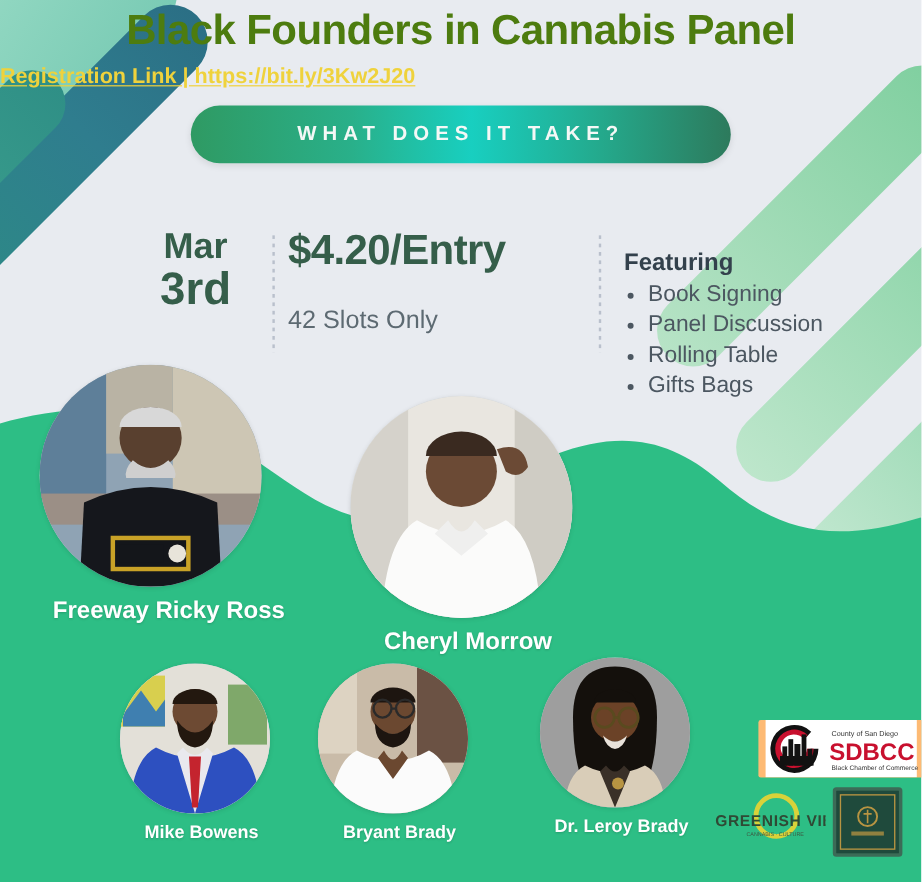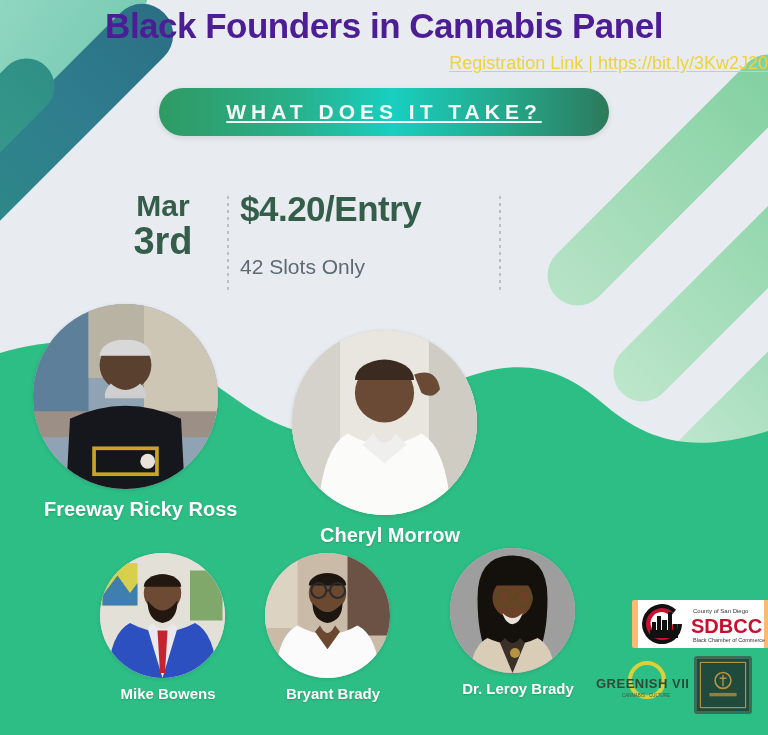--- a/index.html
+++ b/index.html
@@ -58,46 +58,44 @@
     position:absolute;left:0;right:0;bottom:0;height:430px;
   }
   .wave svg{display:block;width:100%;height:100%;}
 
   
   .title{
     position:absolute;left:0;right:0;top:6px;
     text-align:center;
     font-size:35px;font-weight:bold;
     letter-spacing:-0.5px;
-    color:#4c1d95;
+    color:#4d7c0f;
     line-height:1.15;
   }
   .reglink{
     position:absolute;left:0;right:0;top:53px;
-    text-align:right;
-    font-size:18px;font-weight:normal;
+    text-align:left;
+    font-size:18px;font-weight:bold;
     color:#EFD23C;
     text-decoration:underline;
     text-underline-offset:2px;
-    padding-left:40px;
   }
   .pill{
     position:absolute;left:50%;top:88px;
     transform:translateX(-50%);
     width:450px;height:48px;
     border-radius:999px;
     background:linear-gradient(90deg,#2f9a63 0%,#29b08a 30%,#18cfc0 52%,#24a98c 76%,#2d7a5c 100%);
     display:flex;align-items:center;justify-content:center;
     box-shadow:0 2px 6px rgba(0,0,0,.10);
   }
   .pill span{
     color:#F4F8F6;
-    font-size:21px;font-weight:bold;
+    font-size:17px;font-weight:bold;
     letter-spacing:5px;
-    text-decoration:underline;
   }
 
   
   .info{
     position:absolute;left:0;right:0;top:190px;height:125px;
   }
   .divider{
     position:absolute;top:6px;width:2px;height:98px;
     background-image:linear-gradient(#b9c0cc 42%,rgba(255,255,255,0) 0%);
     background-size:2px 7px;
@@ -215,20 +213,29 @@
     <div class="col-date">
       <div class="mon">Mar</div>
       <div class="day">3rd</div>
     </div>
 
     <div class="col-price">
       <div class="amount">$4.20/Entry</div>
       <div class="slots">42 Slots Only</div>
     </div>
 
+    <div class="col-feat">
+      <div class="feat-title">Featuring</div>
+      <ul>
+        <li>Book Signing</li>
+        <li>Panel Discussion</li>
+        <li>Rolling Table</li>
+        <li>Gifts Bags</li>
+      </ul>
+    </div>
   </div>
 
   <div class="speaker row1 sp-1">
     <div class="avatar">
       <svg viewBox="0 0 100 100" aria-hidden="true">
         <rect width="100" height="100" fill="#8fa3b4"></rect>
         <rect x="0" y="0" width="30" height="60" fill="#5e7f99"></rect>
         <rect x="60" y="0" width="40" height="62" fill="#cdc6b4"></rect>
         <rect x="30" y="0" width="30" height="40" fill="#b9b3a4"></rect>
         <rect x="0" y="58" width="100" height="14" fill="#9b8f86"></rect>

